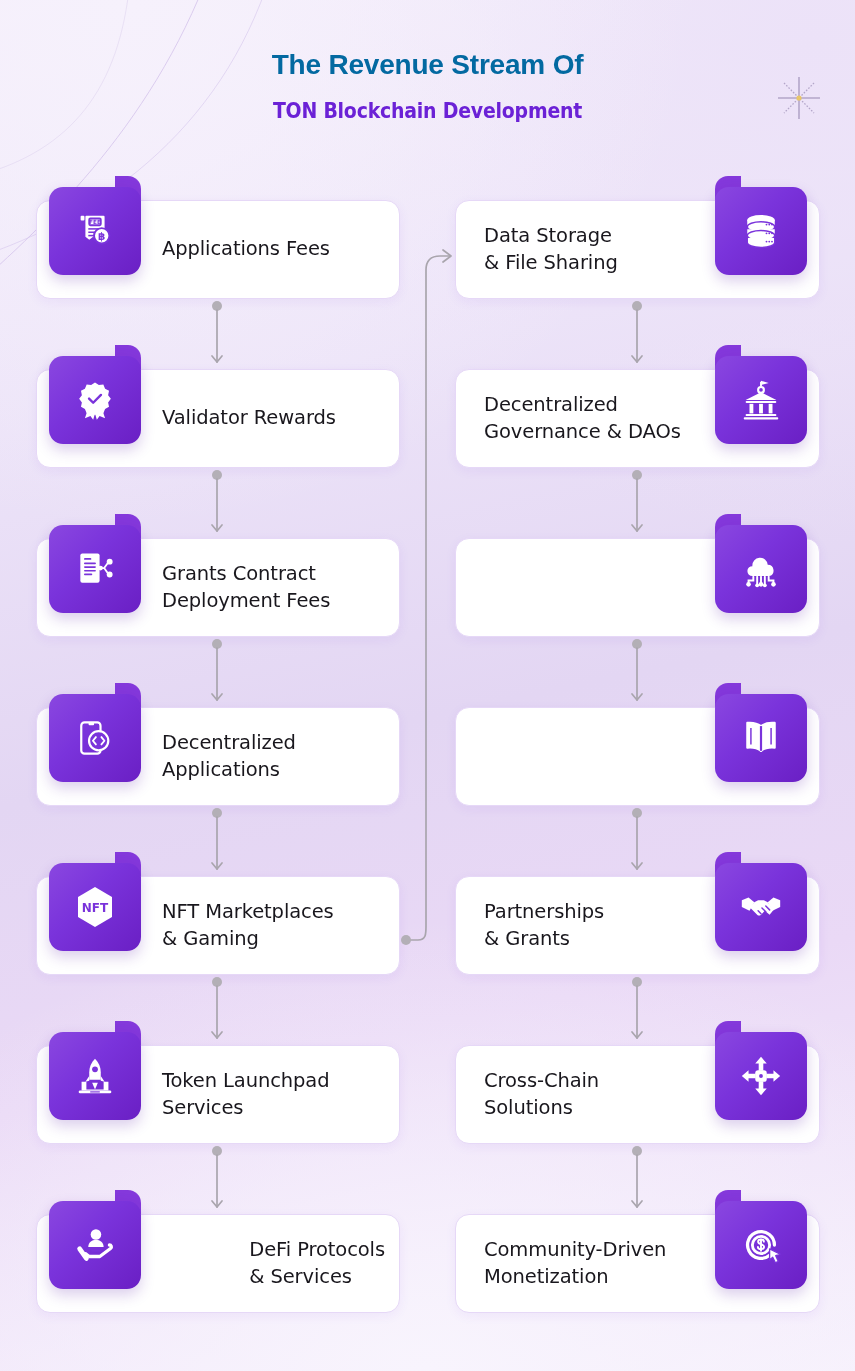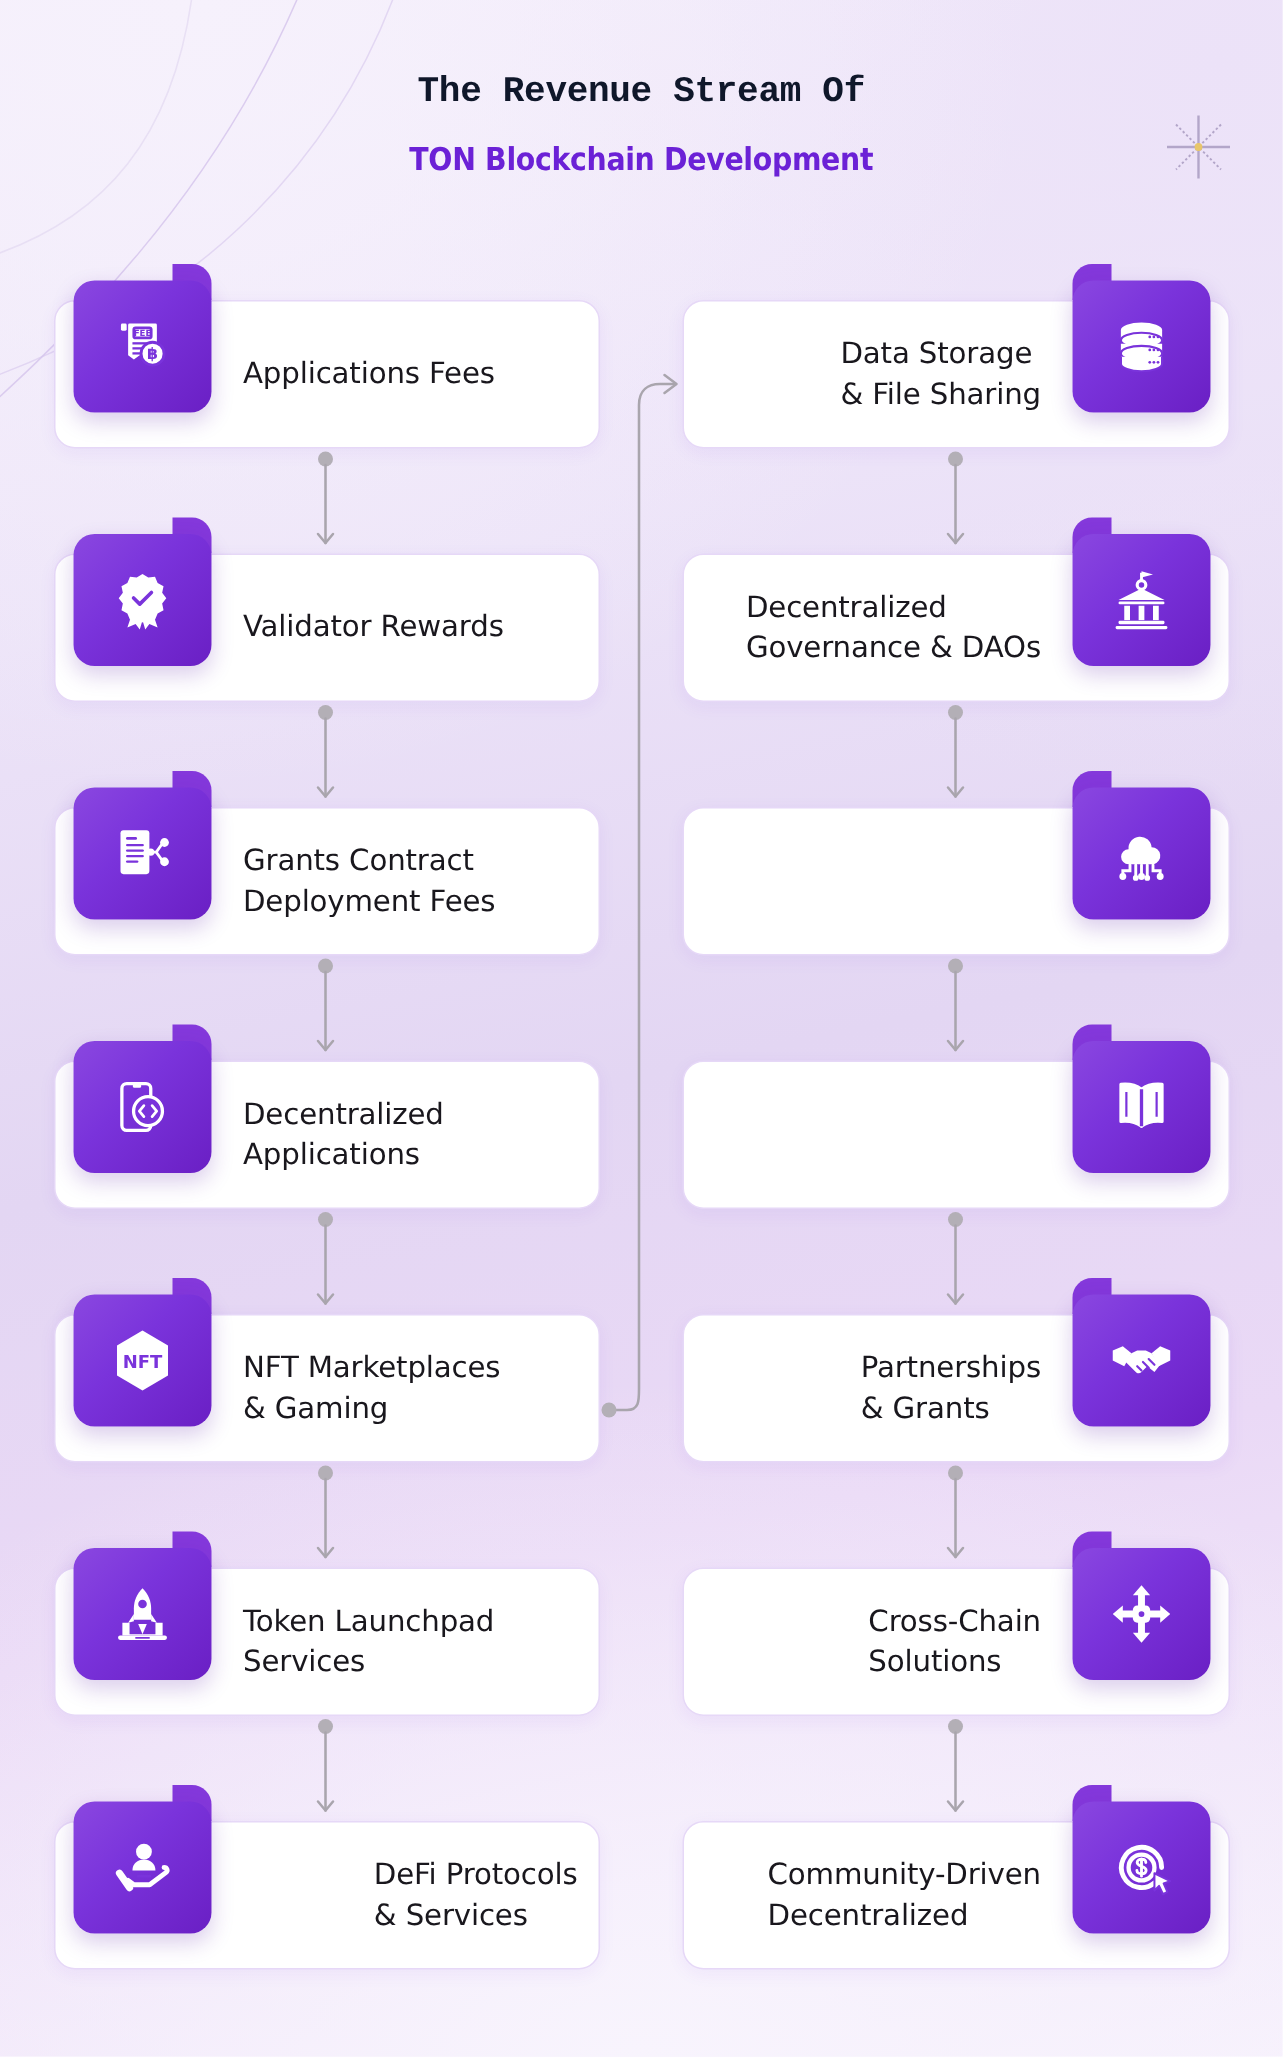--- a/index.html
+++ b/index.html
@@ -13,22 +13,22 @@
       radial-gradient(130% 55% at 50% 100%, #f8f4fd 0%, rgba(248,244,253,0) 60%),
       linear-gradient(168deg,#f4eefb 0%, #ece3f8 28%, #e3d6f3 52%, #ead9f6 72%, #f6f0fc 100%);
   }
   
   .bg-arcs{position:absolute;inset:0;pointer-events:none;z-index:0;}
   .sparkle{position:absolute;left:775px;top:74px;width:48px;height:48px;z-index:1;}
 
   
   .title-wrap{position:absolute;top:48px;left:0;width:855px;text-align:center;z-index:3;}
   .title-line1{
-    font-family:Liberation Mono, monospace;
-    font-size:24px;font-weight:bold;color:#0f172a;letter-spacing:-.2px;
+    font-family:Liberation Sans, sans-serif;
+    font-size:28px;font-weight:bold;color:#0369a1;letter-spacing:-.2px;
     line-height:1.18;
   }
   .title-line2{
     font-family:"DejaVu Sans Condensed","Liberation Sans", sans-serif;
     font-size:21px;font-weight:bold;color:#6b21d6;letter-spacing:-.2px;
     line-height:1.18;margin-top:18px;
   }
 
   
   .board{position:absolute;left:0;top:0;width:855px;height:1371px;z-index:2;}
@@ -40,21 +40,21 @@
   .card{
     position:relative;
     height:99px;
     background:#ffffff;
     border:1px solid #e6d8f7;
     border-radius:14px;
     box-shadow:0 3px 12px rgba(109,40,217,.06);
     display:flex;align-items:center;
   }
   .col-left .card{ padding-left:125px; padding-right:14px; }
-  .col-right .card{ padding-right:125px; padding-left:28px;justify-content:flex-end; }
+  .col-right .card{ padding-right:125px; padding-left:28px; }
 
   .card-label{
     font-family:"DejaVu Sans","Liberation Sans", sans-serif;
     font-size:19.5px;color:#19171d;line-height:1.37;font-weight:400;
     letter-spacing:-.1px;white-space:pre-line;
   }
 
   
   .badge{
     position:absolute;top:-14px;width:92px;height:88px;
@@ -404,16 +404,16 @@
         <div class="badge">
           <span class="fold"></span>
           <svg width="46" height="46" viewBox="0 0 48 48" fill="none">
             <path d="M38 24a14 14 0 10-5 10.7" stroke="#fff" stroke-width="3.4" fill="none" stroke-linecap="round"></path>
             <circle cx="24" cy="24" r="9" fill="none" stroke="#fff" stroke-width="3"></circle>
             <path d="M24 18v12M27 20.5c0-1.5-1.4-2.3-3-2.3s-3 .9-3 2.4 1.4 2 3 2.6 3.2 1 3.2 2.7-1.5 2.5-3.2 2.5-3.2-.9-3.2-2.3" stroke="#fff" stroke-width="2" fill="none" stroke-linecap="round"></path>
             <path d="M33 28l11 5.5-4.6 1.6L42 41l-3 1.6-2.8-5.8-3.2 3.2z" fill="#fff" stroke="#7a33db" stroke-width="1.4" stroke-linejoin="round"></path>
           </svg>
         </div>
         <div class="card-label">Community-Driven
-Decentralized</div>
+Monetization</div>
       </div>
     </div>
 </div>
 
 </body></html>

